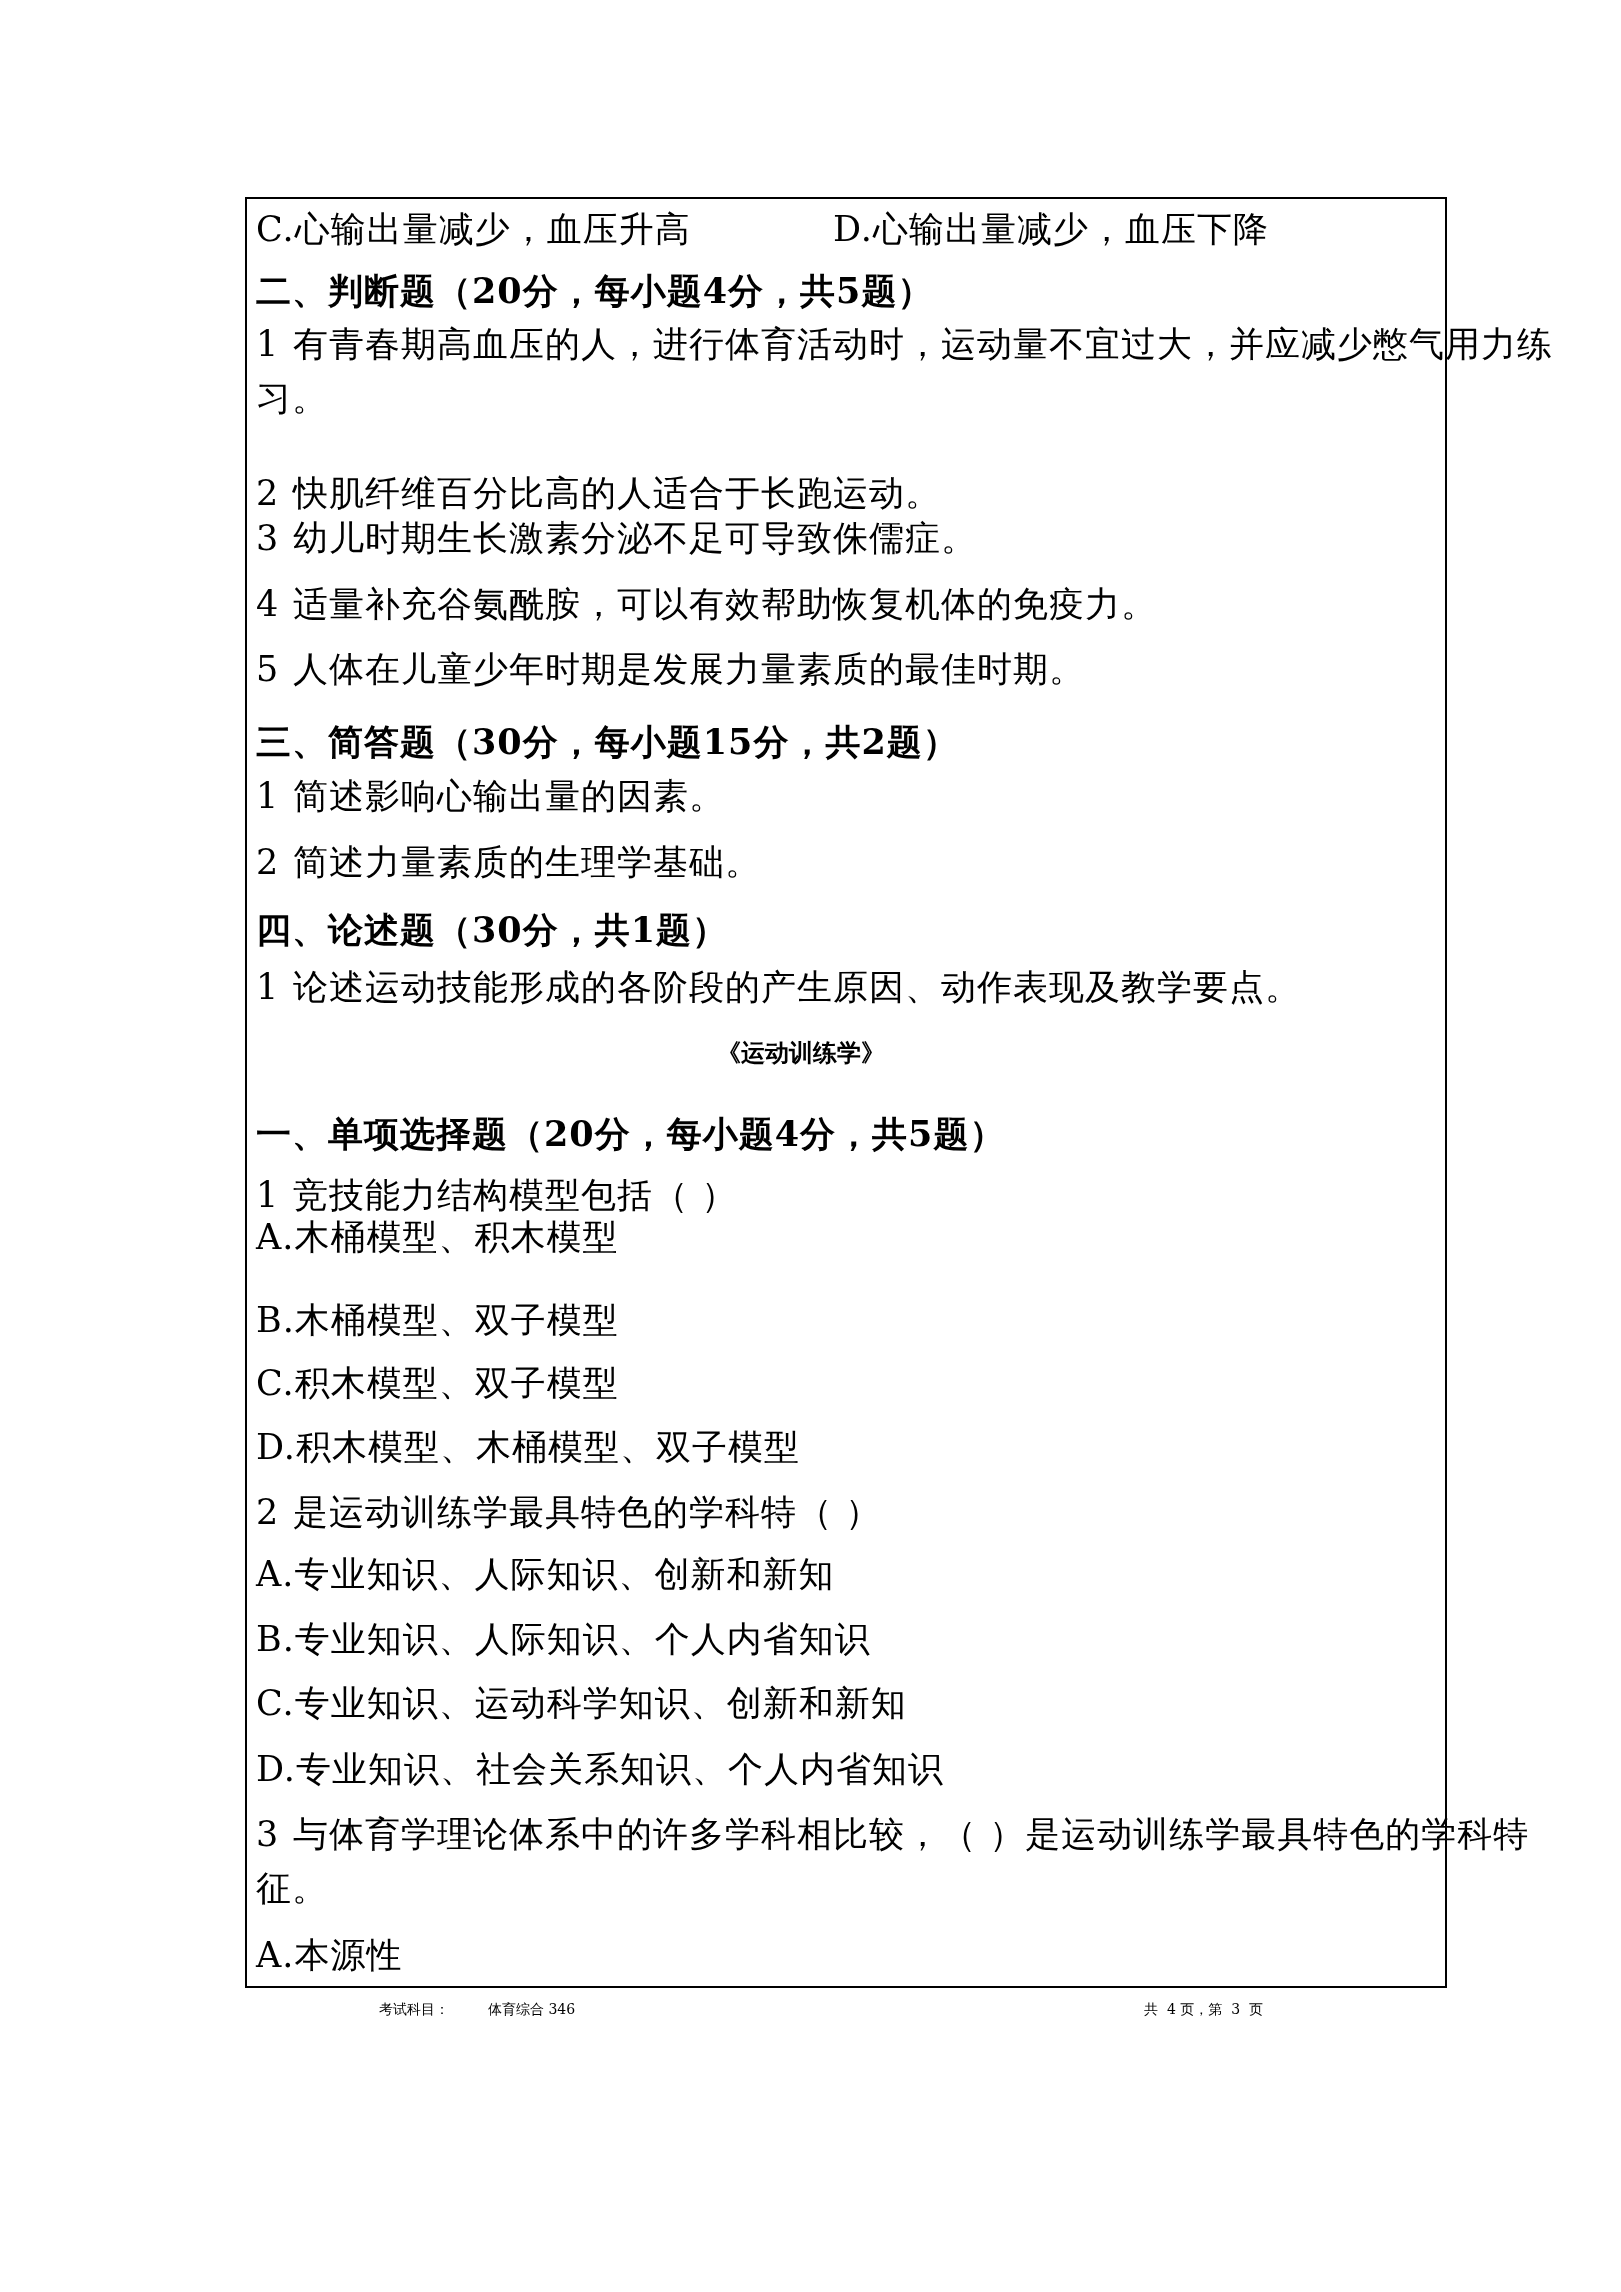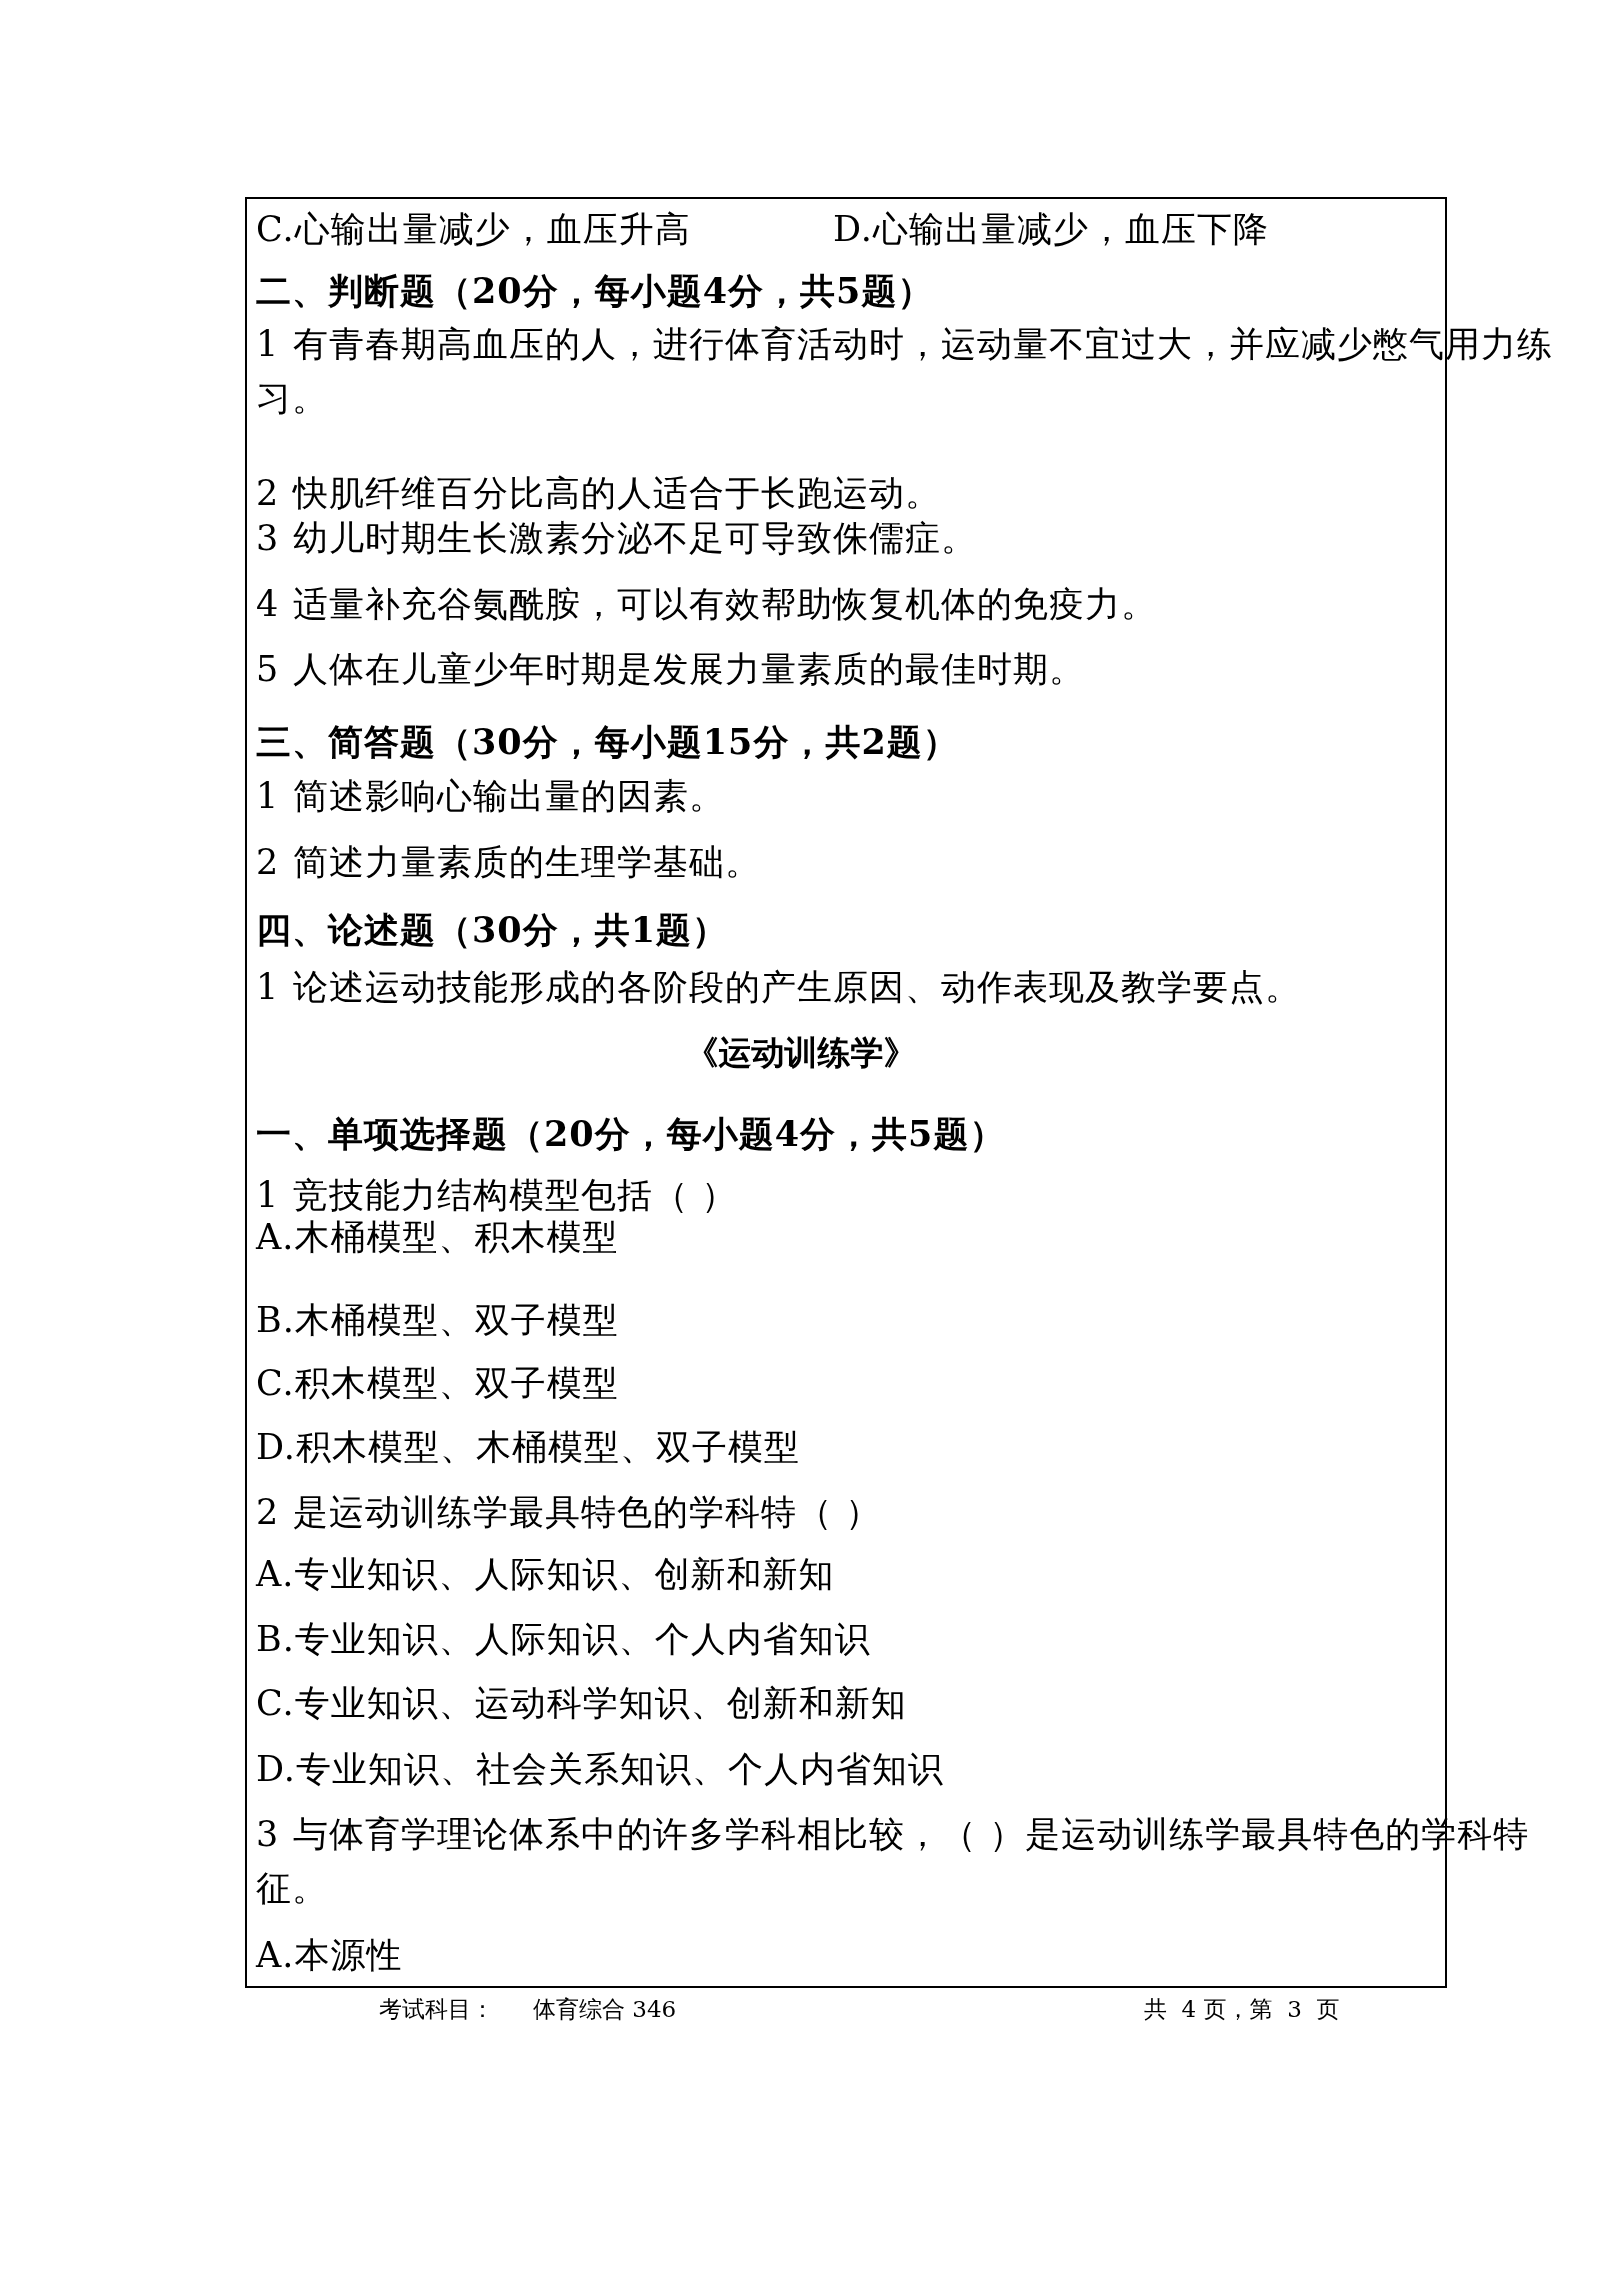--- a/index.html
+++ b/index.html
@@ -4,23 +4,23 @@
 <style>
   html, body { margin: 0; padding: 0; background: #ffffff; }
   body { width: 1621px; height: 2293px; position: relative; overflow: hidden;
          font-family: "DejaVu Serif", "Liberation Serif", serif; color: #000; }
   .frame { position: absolute; left: 245px; top: 197px; width: 1202px; height: 1791px;
            border: 2.9px solid #000; box-sizing: border-box; }
   .line { position: absolute; left: 256px; white-space: nowrap; font-size: 35px;
           line-height: 35px; letter-spacing: 1px; }
   .heading { font-weight: bold; }
   .title { position: absolute; left: 245px; width: 1112px; text-align: center;
-           font-size: 33px; line-height: 39px; font-weight: bold; white-space: nowrap; }
+           font-size: 24px; line-height: 39px; font-weight: bold; white-space: nowrap; }
   .optD { position: absolute; left: 833px; }
-  .footer { position: absolute; top: 1996px; font-size: 23px; line-height: 27.4px; white-space: nowrap; }
+  .footer { position: absolute; top: 1996px; font-size: 14px; line-height: 27.4px; white-space: nowrap; }
   .num { display: inline-block; width: 37px; }
 </style>
 </head>
 <body>
 
 <div class="frame"></div>
 
 <div class="line" style="top:212px;">
   <span>C.心输出量减少，血压升高</span>
 </div>

